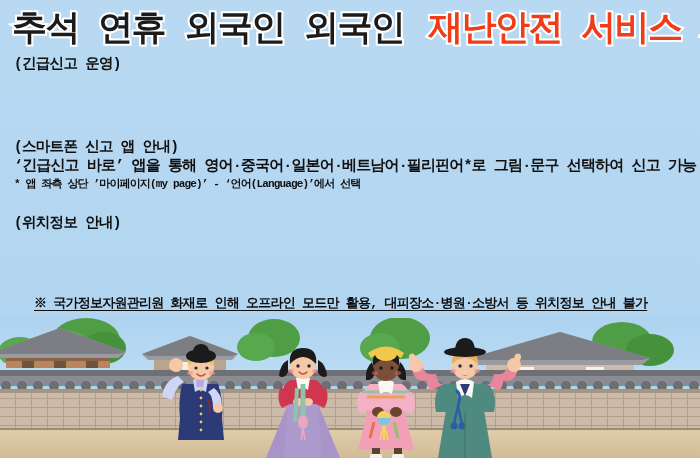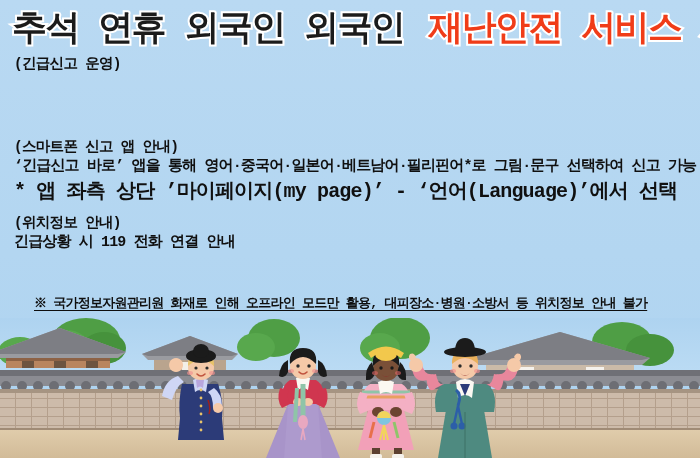--- a/index.html
+++ b/index.html
@@ -55,21 +55,21 @@
     letter-spacing: -0.7px;
     line-height: 1.15;
   }
   .body-line {
     font-size: 15px;
     font-weight: 600;
     color: #101010;
     letter-spacing: -0.85px;
     line-height: 1.45;
   }
-  .body-line.small { font-size: 20px; }
+  .body-line.small { font-size: 11px; }
 
   
   #blk-emergency { top: 56px; }
   #blk-app       { top: 130px; margin-top: 9px; }
   #blk-action    { top: 215px; }
 
   
   #note {
     position: absolute;
     left: 34px;
@@ -113,21 +113,20 @@
   </div>
 
   <div class="block" id="blk-app">
     <div class="heading">(스마트폰 신고 앱 안내)</div>
     <div class="body-line">‘긴급신고 바로’ 앱을 통해 영어·중국어·일본어·베트남어·필리핀어*로 그림·문구 선택하여 신고 가능</div>
     <div class="body-line small">* 앱 좌측 상단  ’마이페이지(my page)’ - ‘언어(Language)’에서 선택</div>
   </div>
 
   <div class="block" id="blk-action">
     <div class="heading">(위치정보 안내)</div>
-    <div class="body-line"> 긴급상황 시 119 전화 연결 안내</div>
   </div>
 
   <div id="note">※ 국가정보자원관리원 화재로 인해 오프라인 모드만 활용, 대피장소·병원·소방서 등 위치정보 안내 불가</div>
 
   <div id="illustration">
     <svg width="700" height="140" viewBox="0 0 700 140" xmlns="http://www.w3.org/2000/svg">
       <defs>
         <linearGradient id="skyGrad" x1="0" y1="0" x2="0" y2="1">
           <stop offset="0%" stop-color="#aed3f0"></stop>
           <stop offset="100%" stop-color="#bcdcf4"></stop>

